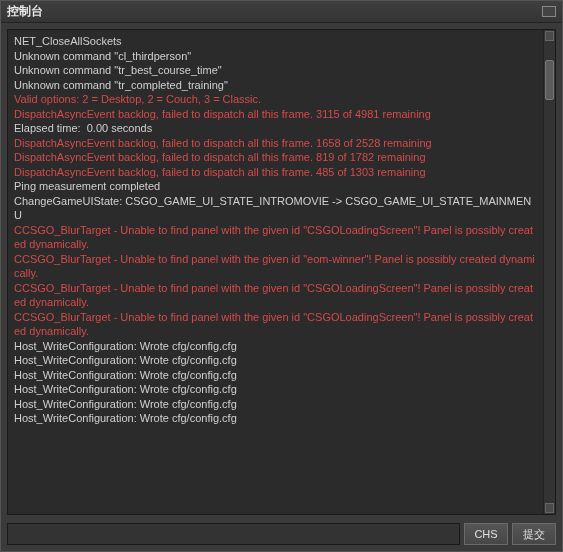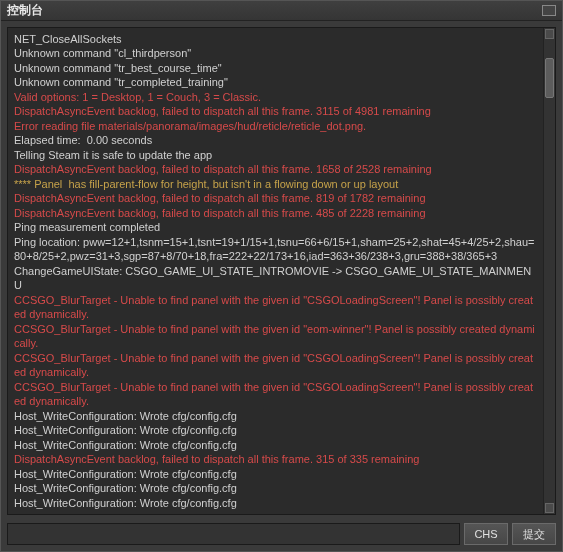--- a/index.html
+++ b/index.html
@@ -119,40 +119,35 @@
     <span>控制台</span>
     <span class="sqbtn"></span>
   </div>
 
   <div class="console-wrap">
     <div class="console" id="console">
         <div class="line ">NET_CloseAllSockets</div>
         <div class="line ">Unknown command "cl_thirdperson"</div>
         <div class="line ">Unknown command "tr_best_course_time"</div>
         <div class="line ">Unknown command "tr_completed_training"</div>
-        <div class="line err">Valid options: 1 = Desktop, 1 = Couch, 3 = Classic.</div>
+        <div class="line err">Valid options: 2 = Desktop, 2 = Couch, 3 = Classic.</div>
         <div class="line err">DispatchAsyncEvent backlog, failed to dispatch all this frame. 3115 of 4981 remaining</div>
-        <div class="line err">Error reading file materials/panorama/images/hud/reticle/reticle_dot.png.</div>
         <div class="line ">Elapsed time:  0.00 seconds</div>
-        <div class="line ">Telling Steam it is safe to update the app</div>
         <div class="line err">DispatchAsyncEvent backlog, failed to dispatch all this frame. 1658 of 2528 remaining</div>
-        <div class="line warn">**** Panel  has fill-parent-flow for height, but isn't in a flowing down or up layout</div>
         <div class="line err">DispatchAsyncEvent backlog, failed to dispatch all this frame. 819 of 1782 remaining</div>
-        <div class="line err">DispatchAsyncEvent backlog, failed to dispatch all this frame. 485 of 2228 remaining</div>
+        <div class="line err">DispatchAsyncEvent backlog, failed to dispatch all this frame. 485 of 1303 remaining</div>
         <div class="line ">Ping measurement completed</div>
-        <div class="line ">Ping location: pww=12+1,tsnm=15+1,tsnt=19+1/15+1,tsnu=66+6/15+1,sham=25+2,shat=45+4/25+2,shau=80+8/25+2,pwz=31+3,sgp=87+8/70+18,fra=222+22/173+16,iad=363+36/238+3,gru=388+38/365+3</div>
         <div class="line ">ChangeGameUIState: CSGO_GAME_UI_STATE_INTROMOVIE -&gt; CSGO_GAME_UI_STATE_MAINMENU</div>
         <div class="line err">CCSGO_BlurTarget - Unable to find panel with the given id "CSGOLoadingScreen"! Panel is possibly created dynamically.</div>
         <div class="line err">CCSGO_BlurTarget - Unable to find panel with the given id "eom-winner"! Panel is possibly created dynamically.</div>
         <div class="line err">CCSGO_BlurTarget - Unable to find panel with the given id "CSGOLoadingScreen"! Panel is possibly created dynamically.</div>
         <div class="line err">CCSGO_BlurTarget - Unable to find panel with the given id "CSGOLoadingScreen"! Panel is possibly created dynamically.</div>
         <div class="line ">Host_WriteConfiguration: Wrote cfg/config.cfg</div>
         <div class="line ">Host_WriteConfiguration: Wrote cfg/config.cfg</div>
         <div class="line ">Host_WriteConfiguration: Wrote cfg/config.cfg</div>
-        <div class="line err">DispatchAsyncEvent backlog, failed to dispatch all this frame. 315 of 335 remaining</div>
         <div class="line ">Host_WriteConfiguration: Wrote cfg/config.cfg</div>
         <div class="line ">Host_WriteConfiguration: Wrote cfg/config.cfg</div>
         <div class="line ">Host_WriteConfiguration: Wrote cfg/config.cfg</div>
       </div>
     <div class="scrollbar">
       <div class="arrow up"></div>
       <div class="thumb"></div>
       <div class="arrow down"></div>
     </div>
   </div>

